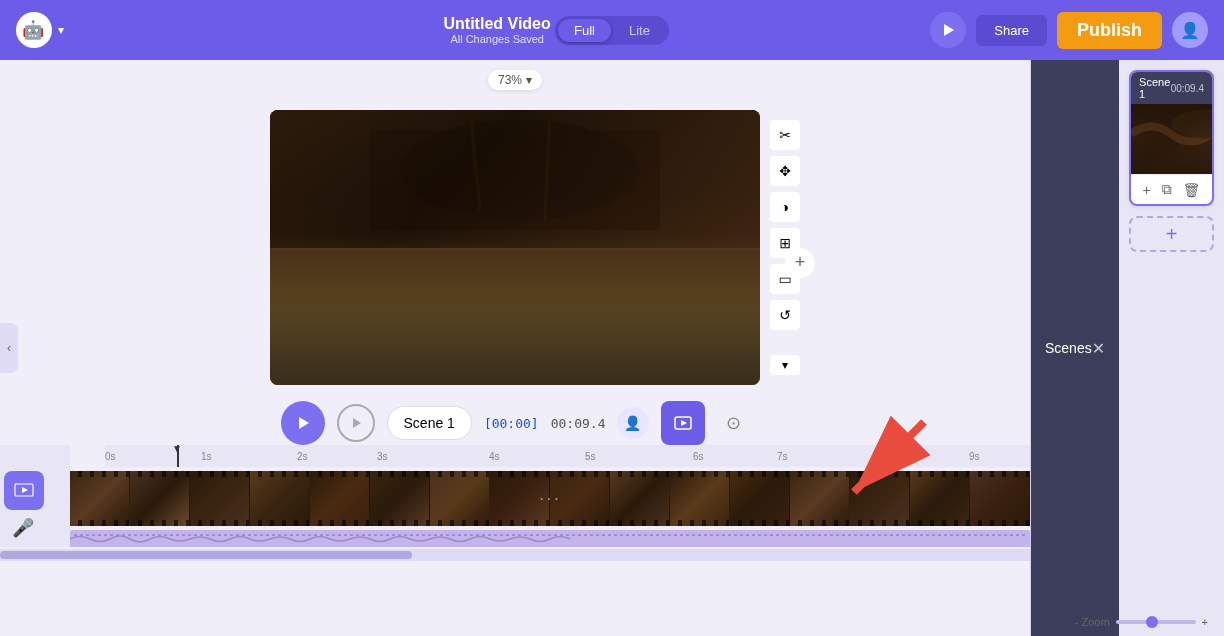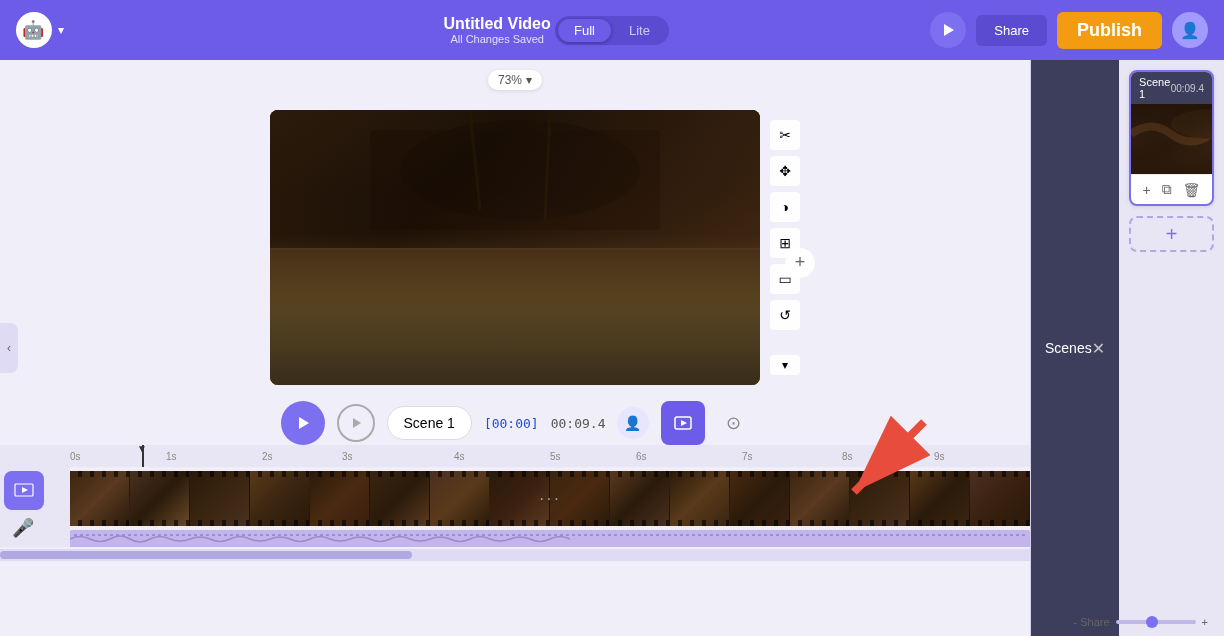--- a/index.html
+++ b/index.html
@@ -250,21 +250,21 @@
     }
     .film-cell::before, .film-cell::after {
       content: '';
       position: absolute; left: 0; right: 0; height: 6px;
       background: repeating-linear-gradient(90deg, transparent 0px, transparent 8px, rgba(0,0,0,0.6) 8px, rgba(0,0,0,0.6) 12px);
     }
     .film-cell::before { top: 0; }
     .film-cell::after { bottom: 0; }
 
     #timeline-full { display: flex; flex-direction: column; width: 100%; }
-    #timeline-top { display: flex; width: 100%; }
+    #timeline-top { display: flex; width: 100%; gap: 35px; }
     #track-side { width: 70px; background: #e8e5f5; flex-shrink: 0; }
     #timeline-body { flex: 1; overflow: hidden; }
   </style>
 </head>
 <body>
 
 <div id="header">
   <div id="logo-area">
     <div id="logo-icon">🤖</div>
     <span id="logo-chevron">▾</span>
@@ -363,21 +363,21 @@
         <div id="track-side" style="height:22px;"></div>
         <div id="timeline-body">
           <div id="timeline-ruler" style="position:relative;height:22px;">
             <div id="timeline-playhead"></div>
             <span class="ruler-mark" style="left:0px">0s</span>
             <span class="ruler-mark" style="left:96px">1s</span>
             <span class="ruler-mark" style="left:192px">2s</span>
             <span class="ruler-mark" style="left:272px">3s</span>
             <span class="ruler-mark" style="left:384px">4s</span>
             <span class="ruler-mark" style="left:480px">5s</span>
-            <span class="ruler-mark" style="left:566px">6s</span>
+            <span class="ruler-mark" style="left:588px">6s</span>
             <span class="ruler-mark" style="left:672px">7s</span>
             <span class="ruler-mark" style="left:772px">8s</span>
             <span class="ruler-mark" style="left:864px">9s</span>
           </div>
         </div>
       </div>
 
       <div id="timeline-tracks">
         <div id="track-controls">
           <div id="video-track-btn">
@@ -421,21 +421,21 @@
             </svg>
           </div>
         </div>
       </div>
 
       <div id="scrollbar-area" style="height:12px;background:#e0dbf5;position:relative;margin-top:2px;">
         <div id="scrollbar-thumb"></div>
       </div>
 
       <div id="zoom-control-bottom">
-        <span>- Share</span>
+        <span>- Zoom</span>
         <div id="zoom-slider">
           <div id="zoom-thumb"></div>
         </div>
         <span>+</span>
       </div>
     </div>
   </div>
 
   <div id="scenes-panel">
     <div id="scenes-header">

